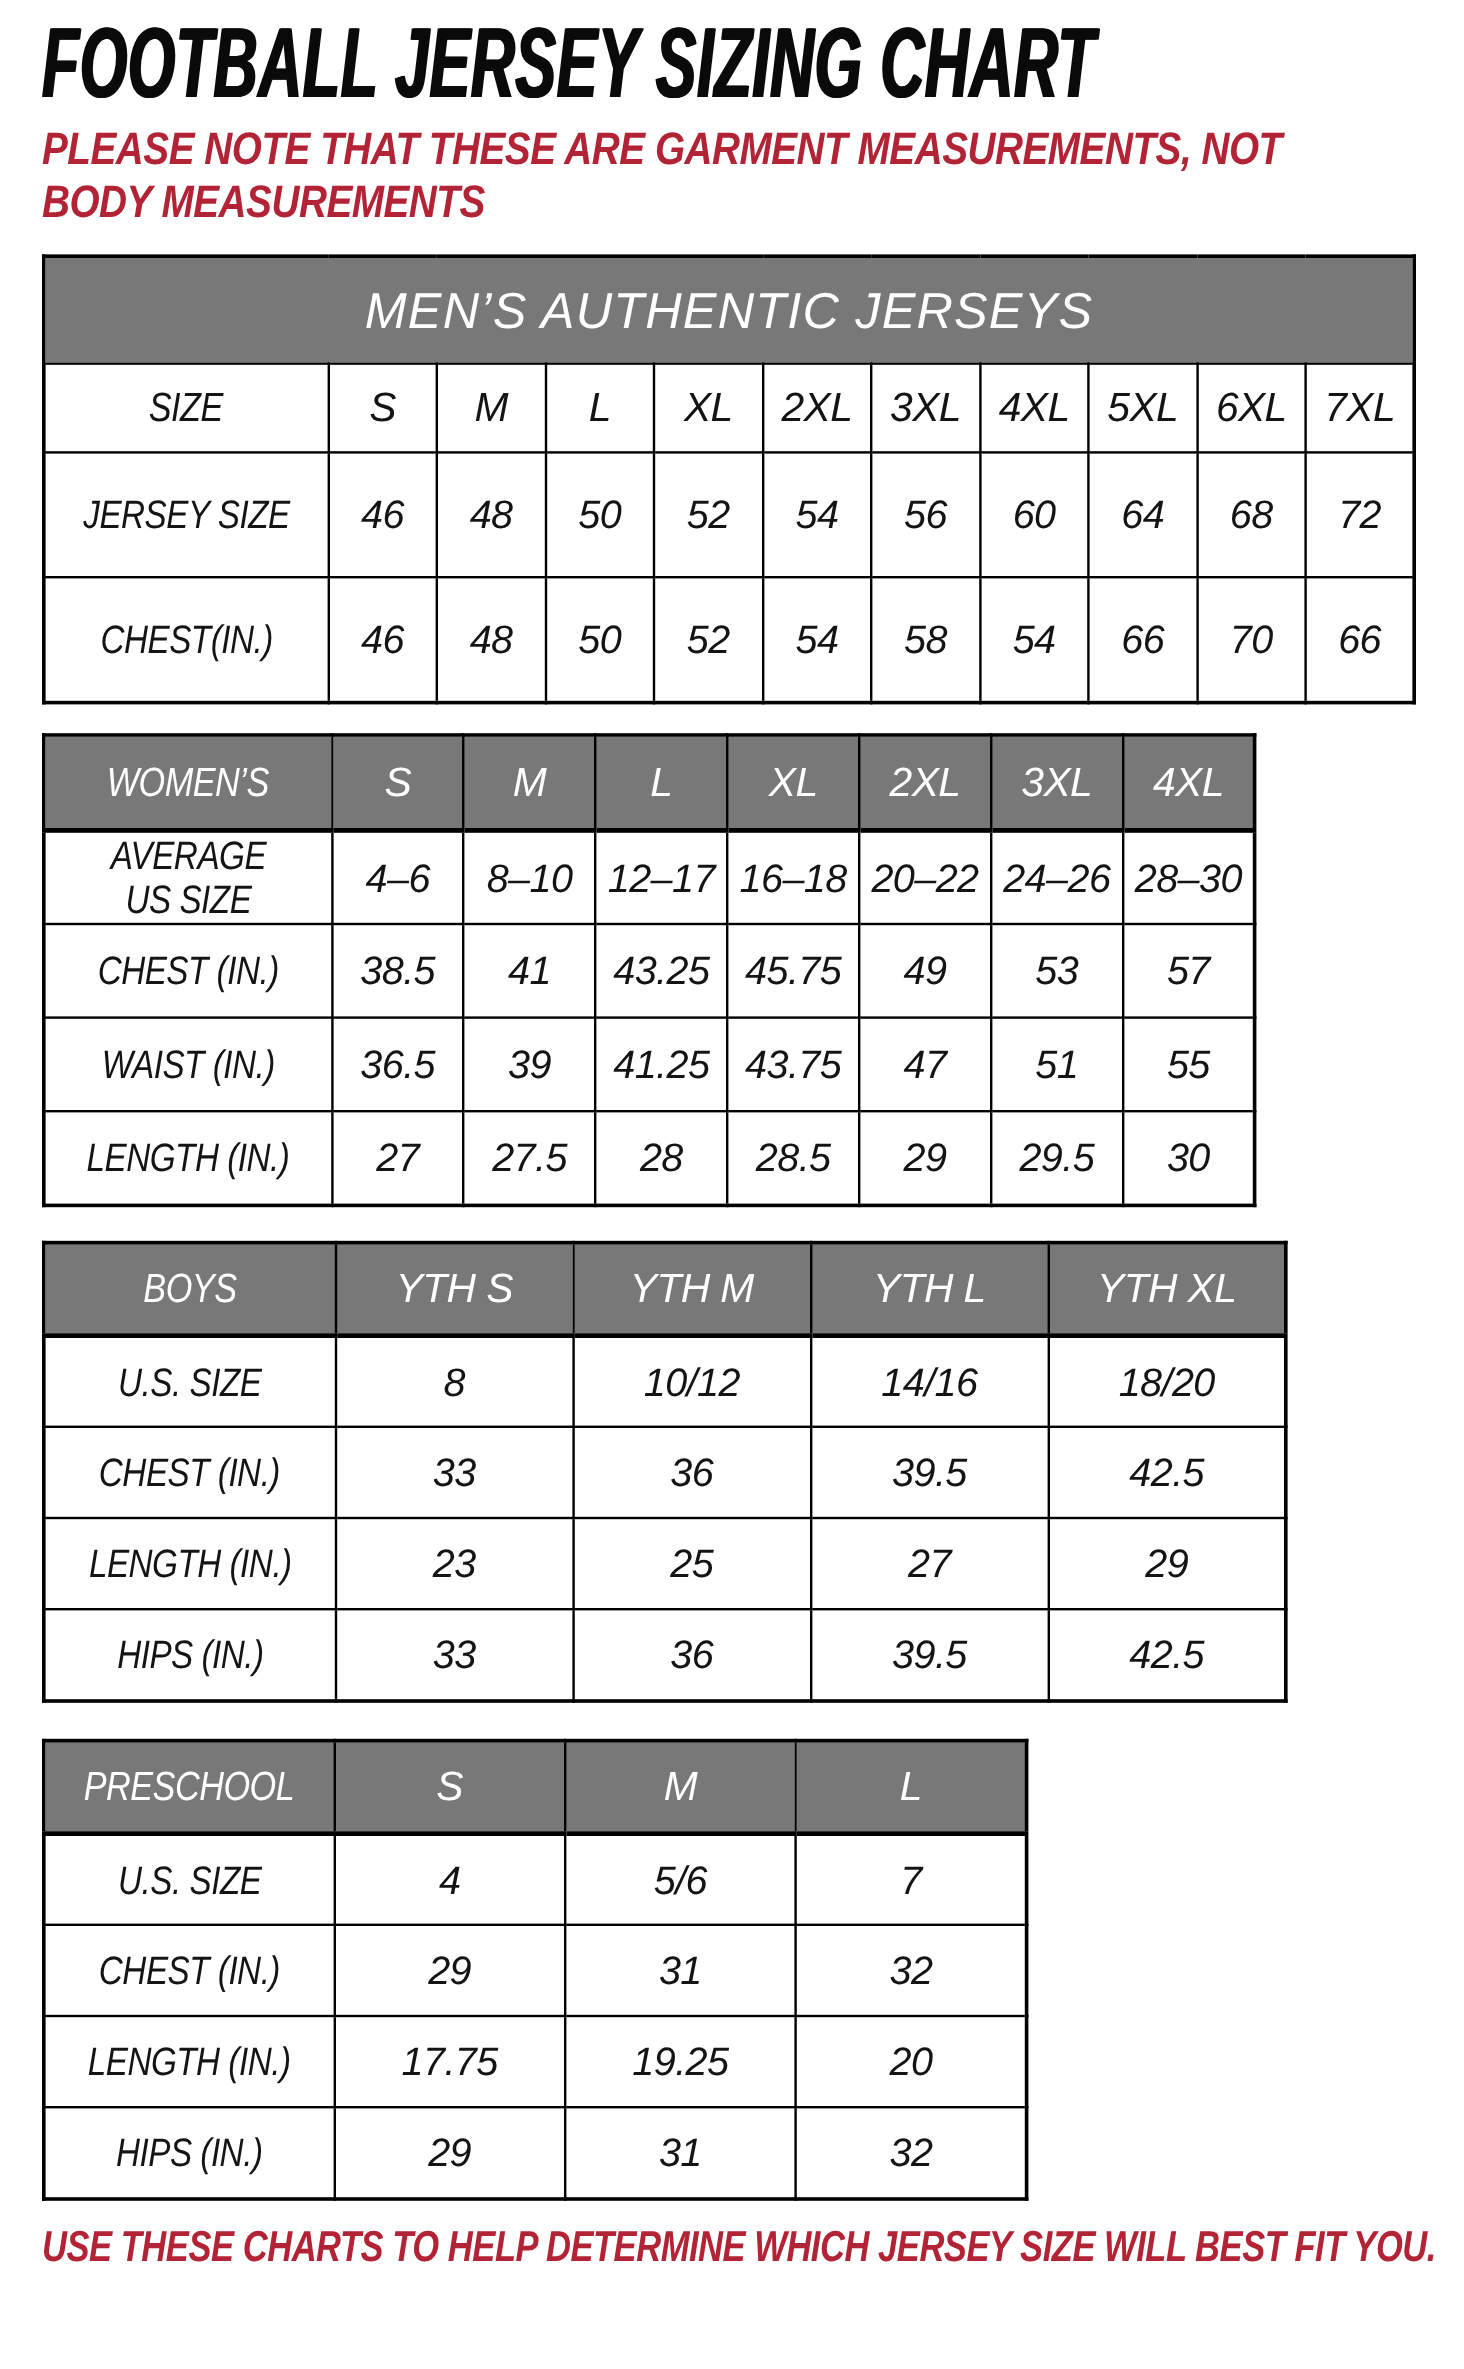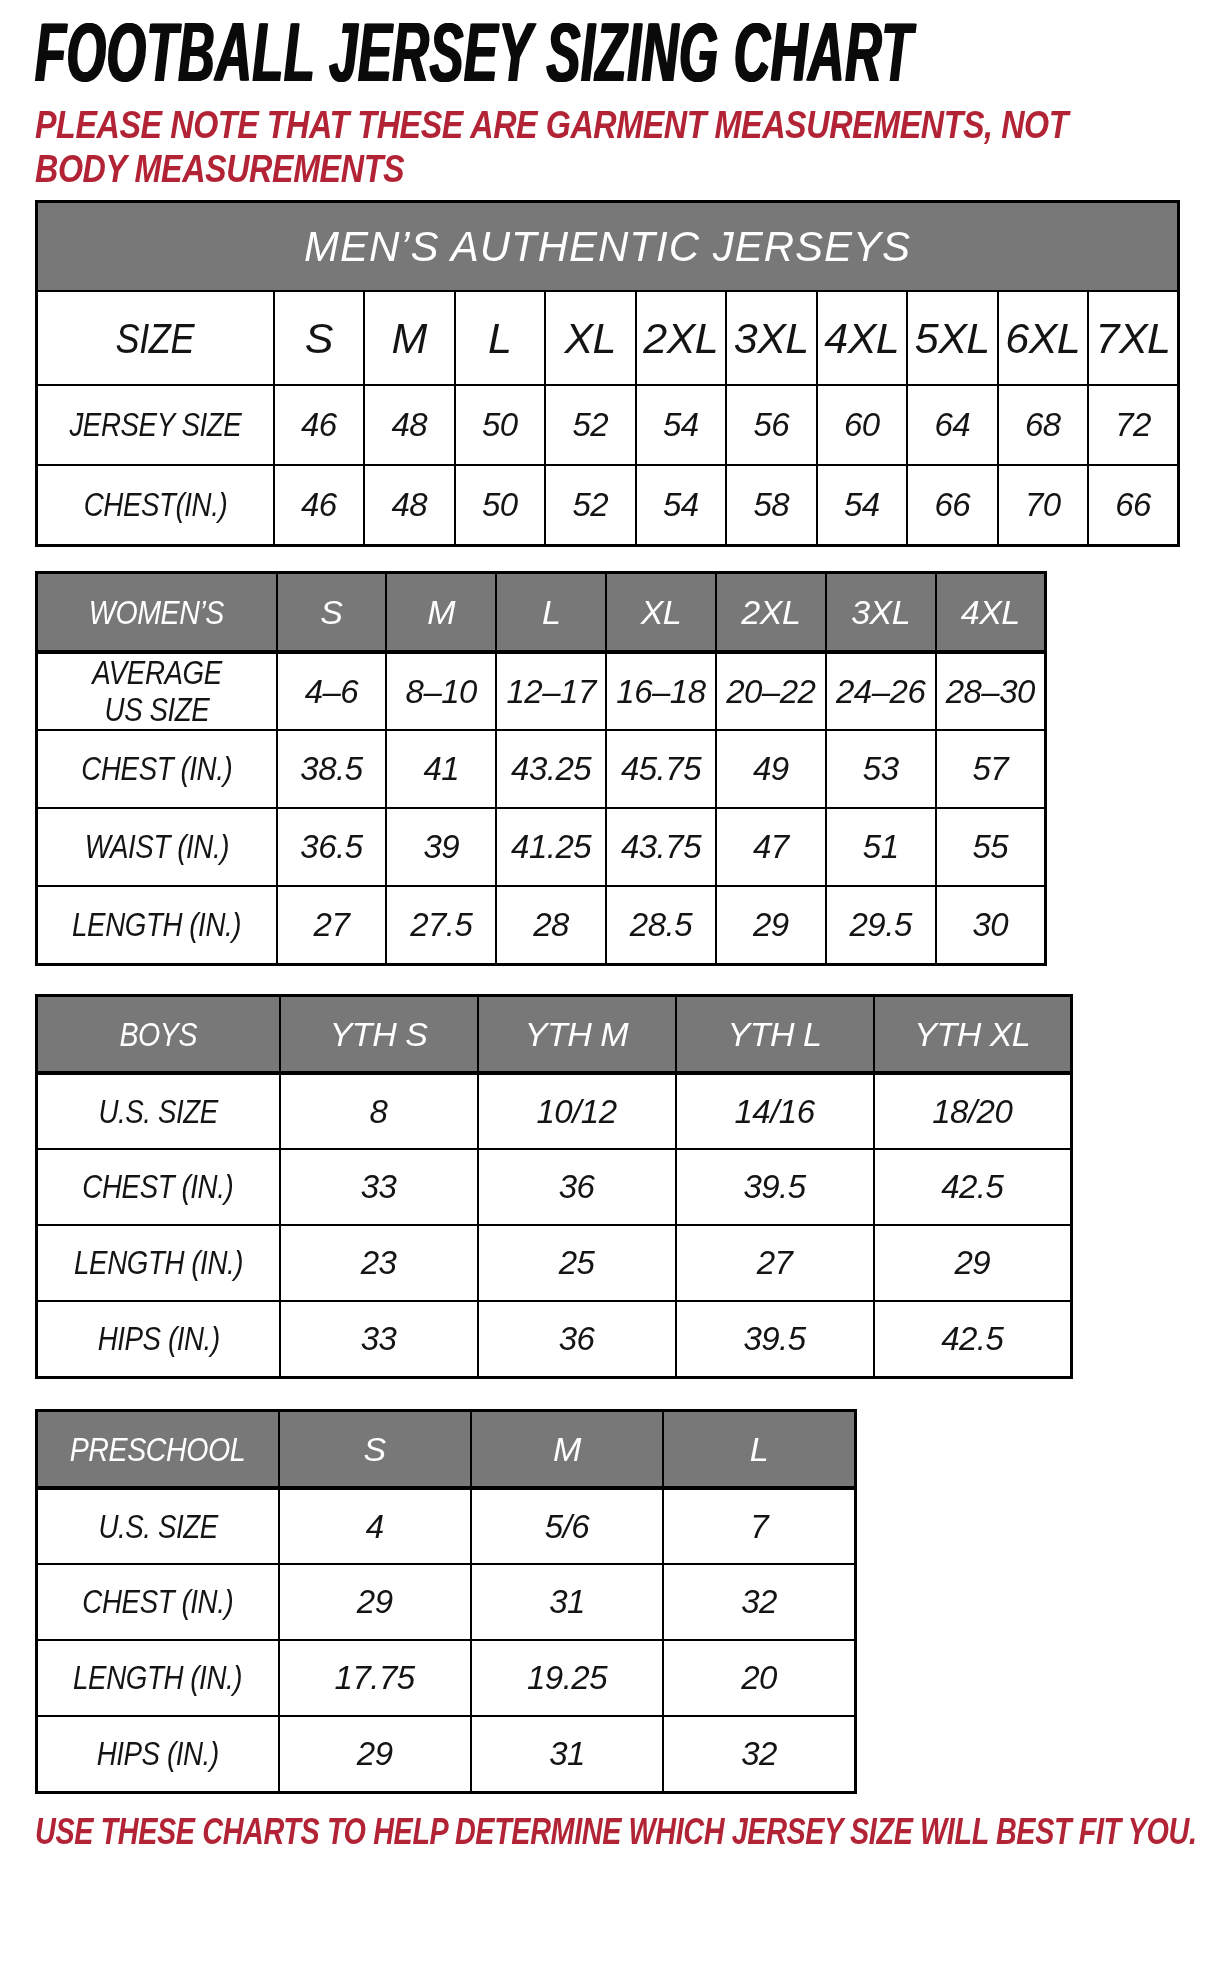--- a/index.html
+++ b/index.html
@@ -36,24 +36,24 @@
     text-align: center; vertical-align: middle;
     font-weight: normal; font-size: 33px; letter-spacing: -0.5px; color: #141414;
     overflow: hidden;
   }
   .c { display: inline-block; transform: scaleX(0.84); line-height: 1.12; }
   .lbl { font-size: 31px; }
   .narrow .c { max-width: 180px; }
   
   tr.ghead th { background: #787878; color: #ffffff; border-bottom: 4px solid #000; font-size: 34px; }
   
-  .mens { width: 1145px; margin-top: 9px; }
+  .mens { width: 1145px; margin-top: 21px; }
   .mens col.c-lbl { width: 237px; }
-  .mens td { height: 80px; }
-  .mens tr.sizes td { height: 94px; font-size: 43px; }
+  .mens td { height: 104px; }
+  .mens tr.sizes td { height: 74px; font-size: 34px; }
   .mens th.banner {
     height: 90px; background: #787878; color: #ffffff;
     font-size: 42px; letter-spacing: 1px;
   }
   
   .womens { width: 1012px; margin-top: 24px; }
   .womens col.c-lbl { width: 240px; }
   .womens td { height: 78px; }
   .womens tr.ghead th { height: 80px; }
   

